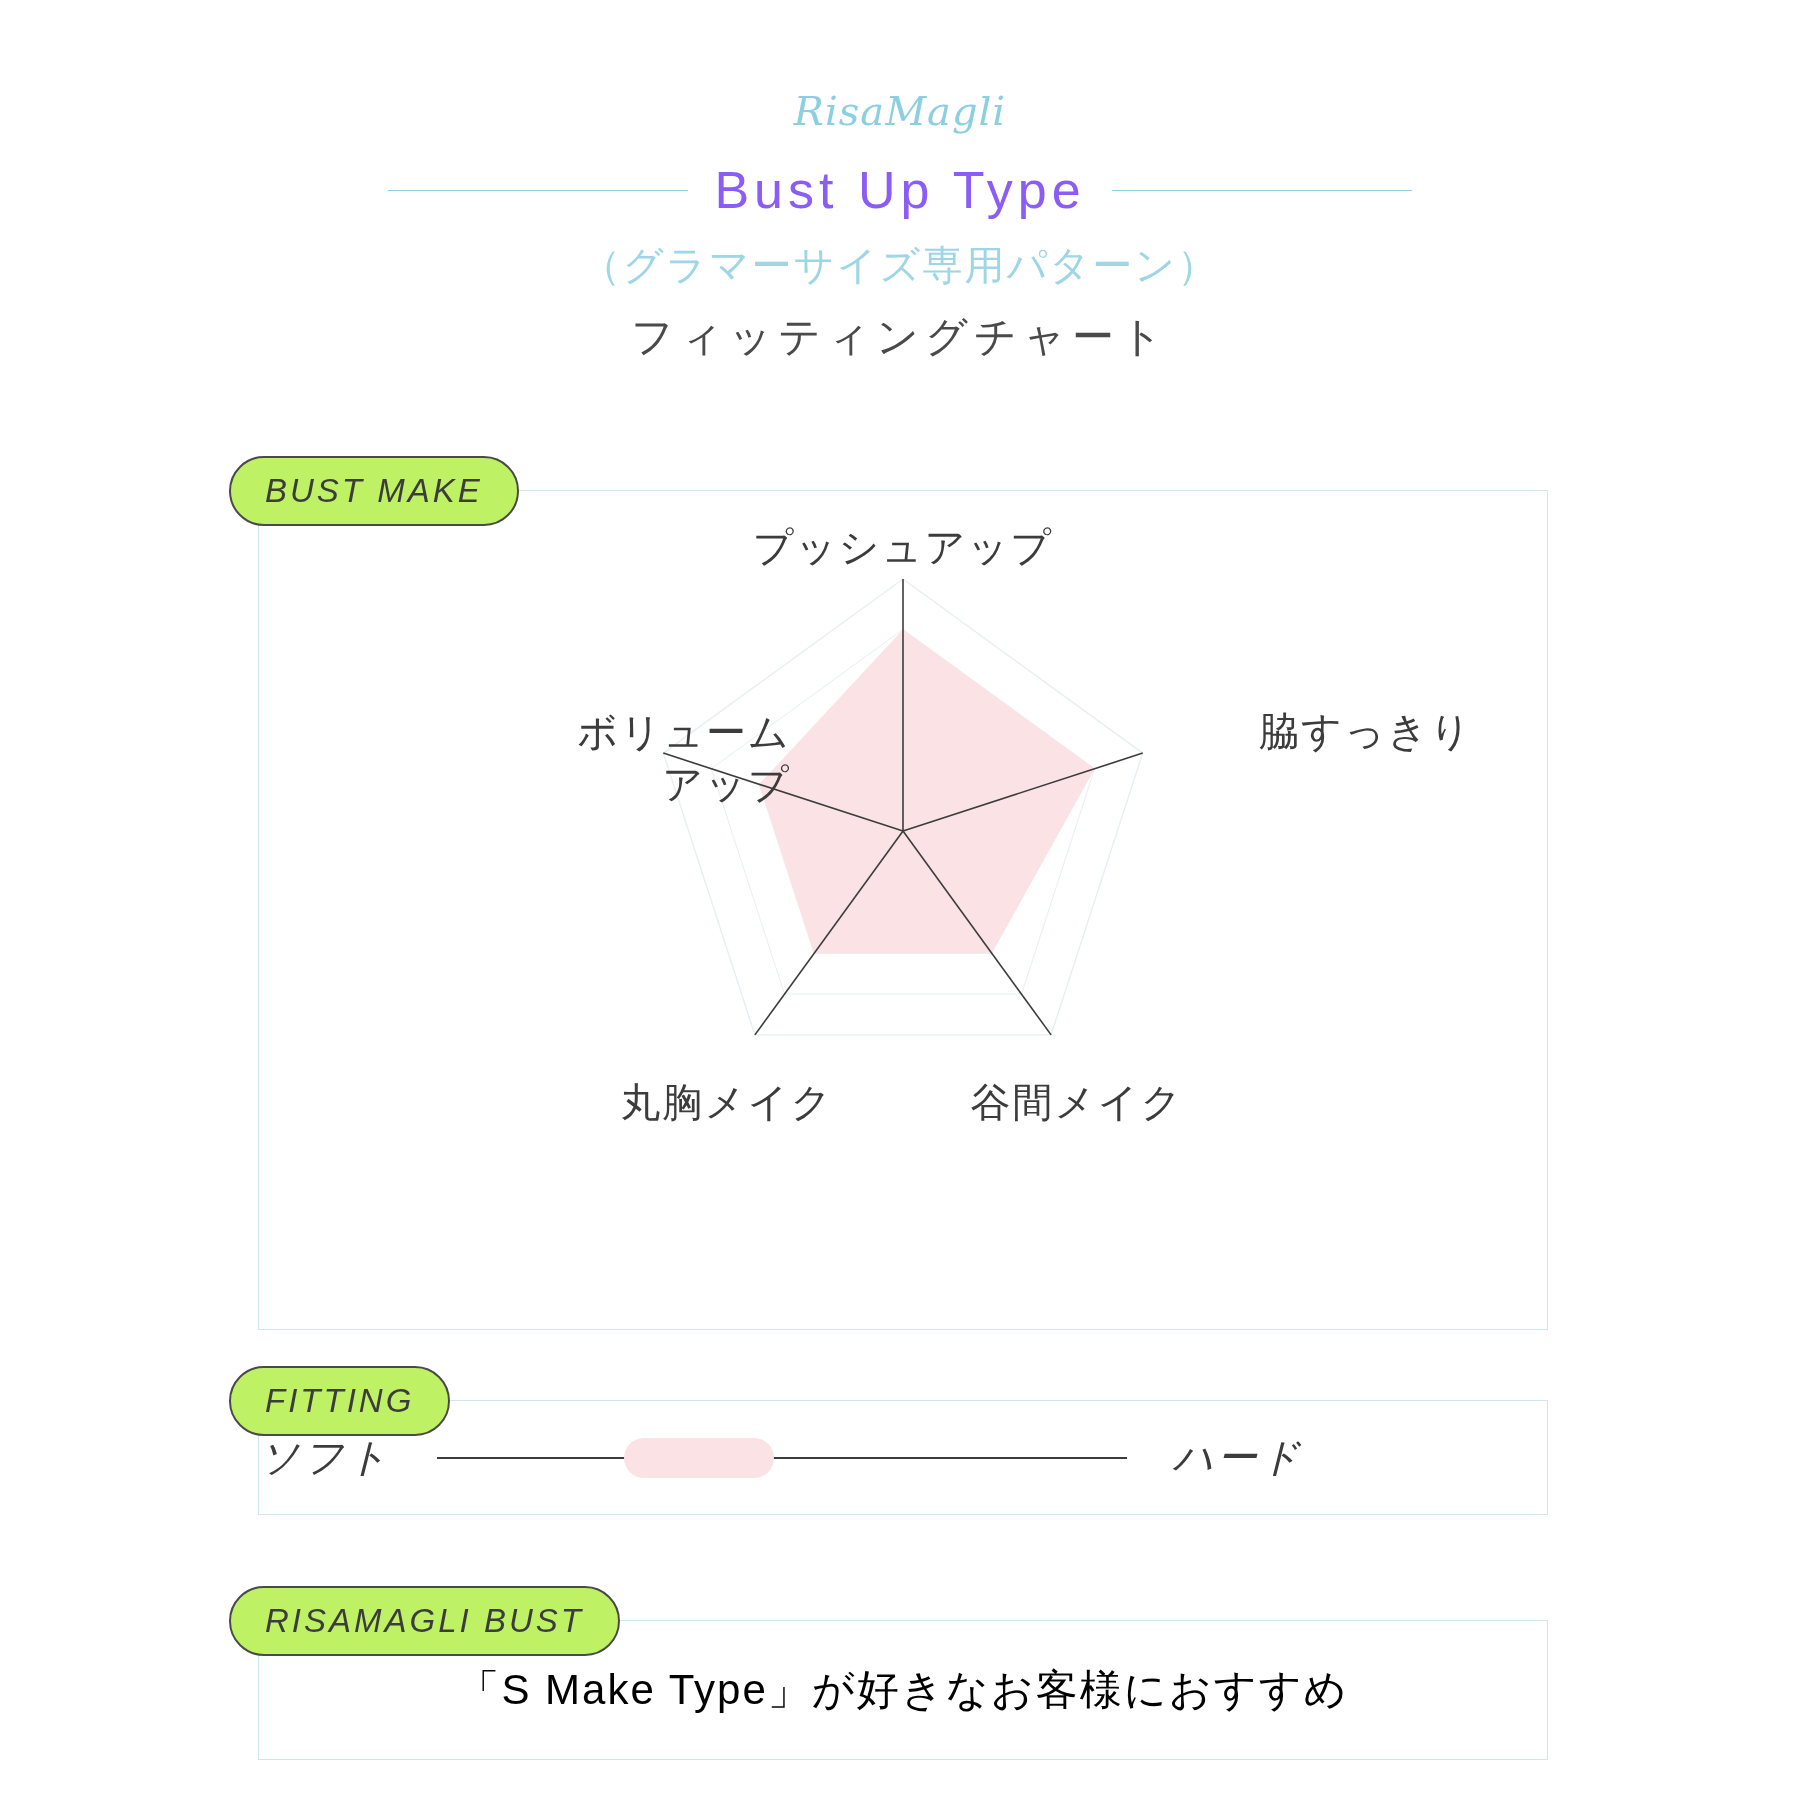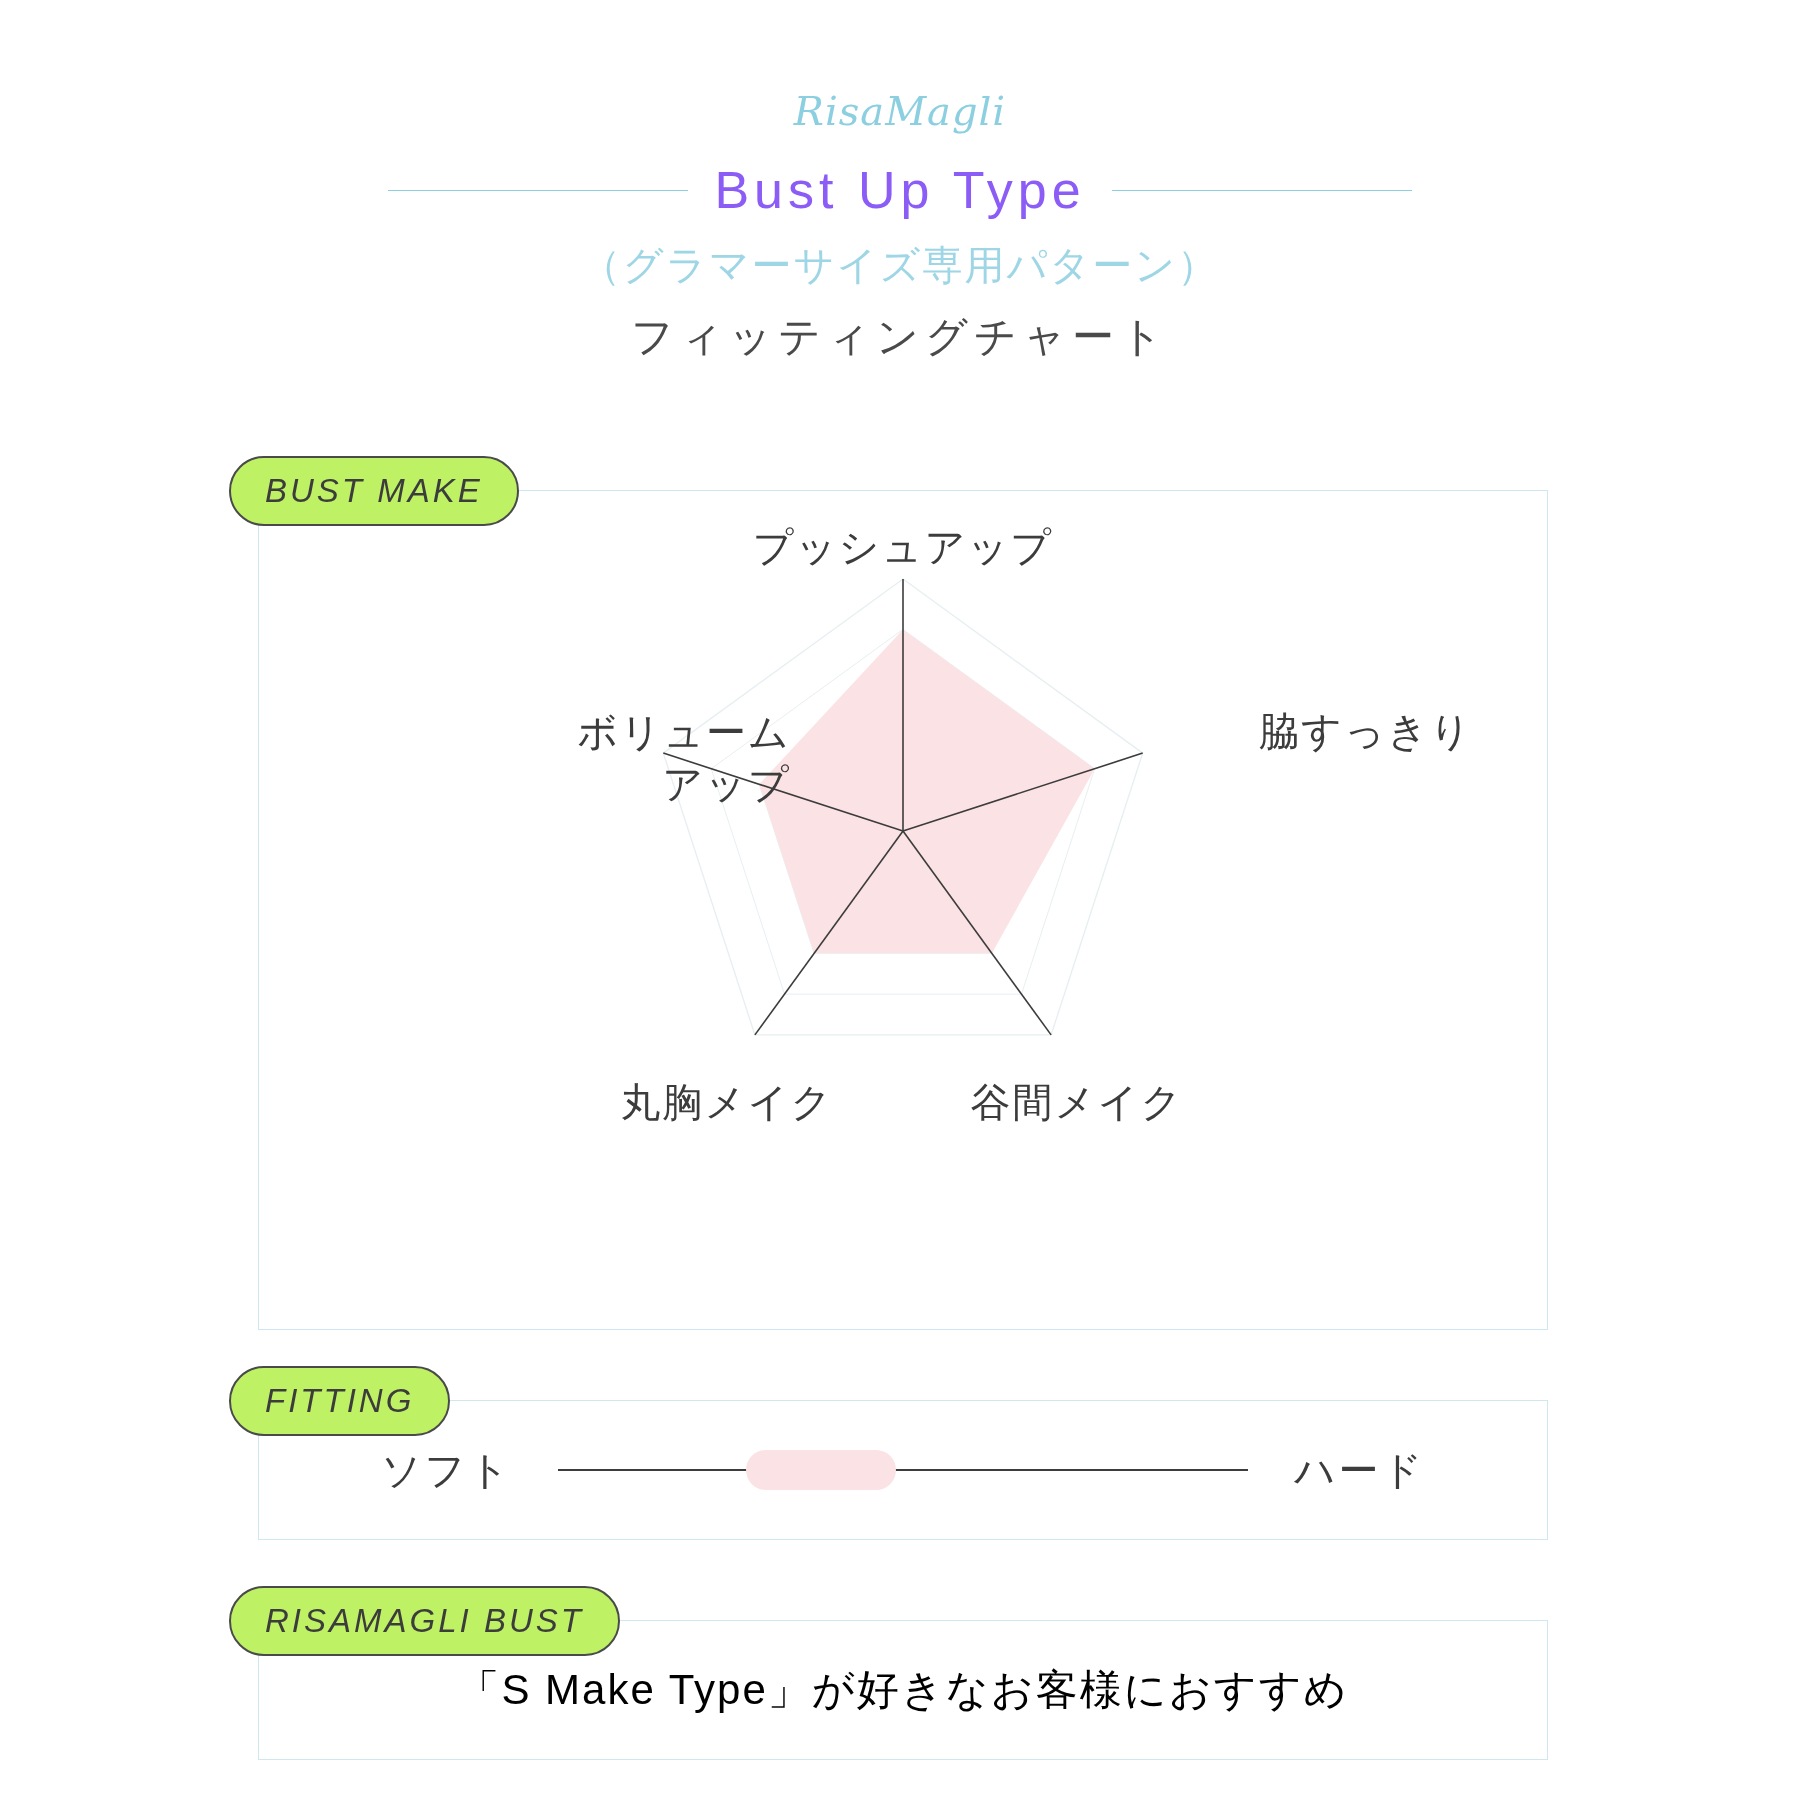--- a/index.html
+++ b/index.html
@@ -87,21 +87,21 @@
     padding: 14px 34px;
     font-size: 33px;
     font-style: italic;
     letter-spacing: 3px;
     color: #3c3c3c;
     white-space: nowrap;
     font-family: "Liberation Sans", sans-serif;
   }
 
   #bust-make-section { top: 490px; height: 840px; }
-  #fitting-section { top: 1400px; height: 140px; }
+  #fitting-section { top: 1400px; height: 115px; }
   #reine-section { top: 1620px; height: 140px; }
 
   
   .radar-wrap {
     position: absolute;
     left: 0; top: 0;
     width: 100%; height: 100%;
   }
   .axis-label {
     position: absolute;
@@ -112,21 +112,21 @@
     text-align: center;
     line-height: 1.3;
   }
 
   
   .fitting-inner {
     position: absolute;
     left: 0; top: 0; width: 100%; height: 100%;
     display: flex;
     align-items: center;
-    justify-content: center;
+    font-style: italic;
   }
   .fit-end-label {
     font-size: 40px;
     letter-spacing: 3px;
     color: #3c3c3c;
   }
   .fit-track-wrap {
     position: relative;
     width: 690px;
     height: 40px;

